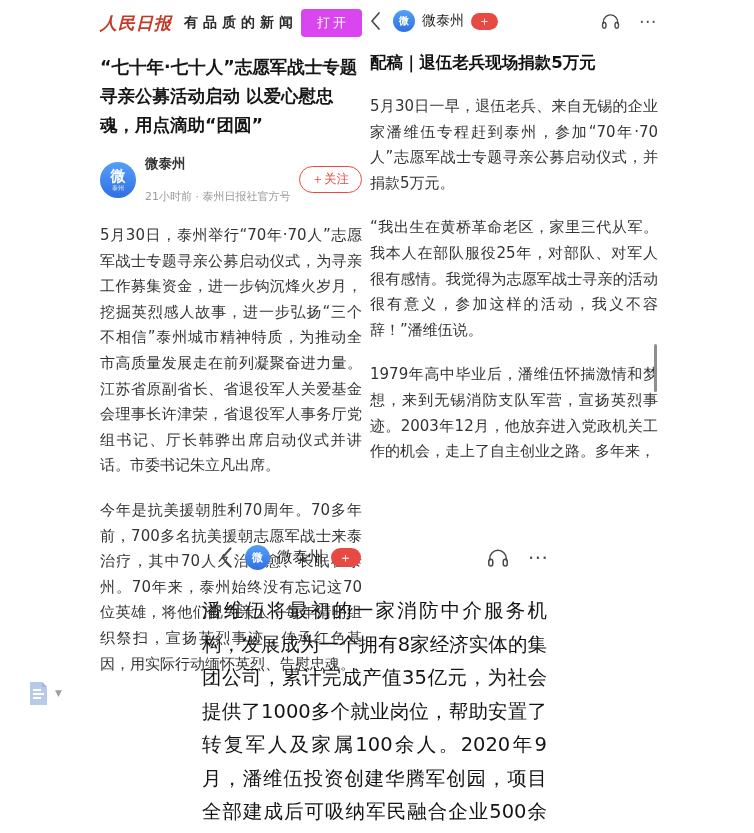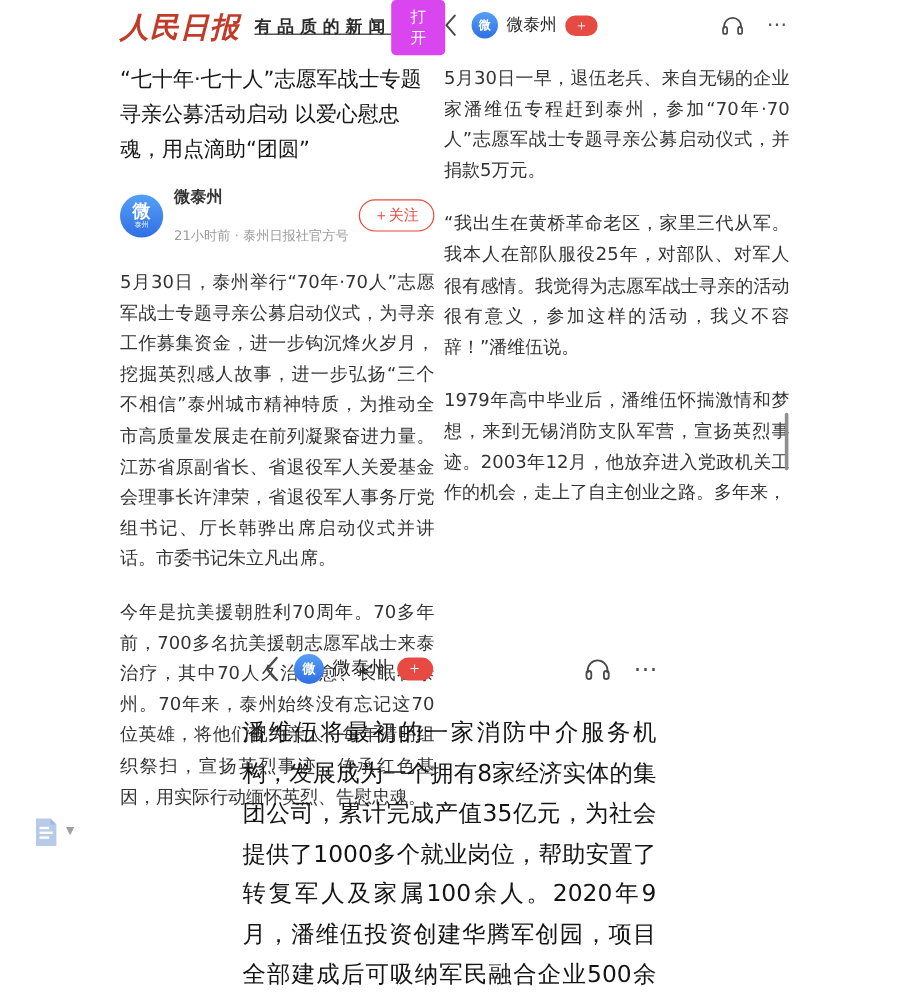--- a/index.html
+++ b/index.html
@@ -3,25 +3,25 @@
 <meta charset="utf-8">
 <style>
   html,body{margin:0;padding:0;background:#ffffff;}
   .page{position:relative;width:754px;height:833px;background:#fff;overflow:hidden;
         font-family:"DejaVu Sans","Liberation Sans",sans-serif;color:#222;}
 
   
   .left-panel{position:absolute;left:100px;top:8px;width:262px;}
   .app-banner{display:flex;align-items:center;height:30px;}
   .pd-logo{font-family:"DejaVu Serif","Liberation Serif",serif;font-weight:700;font-style:italic;
-           font-size:24px;color:#c23a28;letter-spacing:1px;white-space:nowrap;}
-  .tagline{margin-left:12px;font-weight:700;font-size:14px;letter-spacing:5px;color:#2b2b2b;white-space:nowrap;text-decoration:underline;}
+           font-size:17px;color:#c23a28;letter-spacing:1px;white-space:nowrap;}
+  .tagline{margin-left:12px;font-weight:700;font-size:14px;letter-spacing:5px;color:#2b2b2b;white-space:nowrap;}
   .open-btn{margin-left:auto;background:#d946ef;color:#fff;border:none;border-radius:4px;
             font-size:13px;letter-spacing:3px;padding:5px 13px 5px 16px;cursor:pointer;}
-  .art-title{margin:15px 0 0 0;font-size:17.5px;font-weight:400;line-height:29px;color:#161616;}
+  .art-title{margin:15px 0 0 0;font-size:17.5px;font-weight:700;line-height:29px;color:#161616;}
   .author-row{display:flex;align-items:center;margin-top:15px;}
   .avatar{width:36px;height:36px;border-radius:50%;background:linear-gradient(180deg,#55a0f5,#2f6fe4);
           display:flex;flex-direction:column;align-items:center;justify-content:center;color:#fff;flex:0 0 auto;}
   .avatar .big{font-size:15px;font-weight:700;line-height:15px;}
   .avatar .small{font-size:6px;line-height:7px;opacity:.9;}
   .author-meta{margin-left:9px;min-width:0;}
   .author-name{font-size:13.5px;font-weight:700;color:#333;}
   .author-sub{font-size:11px;color:#9a9a9a;margin-top:16px;white-space:nowrap;}
   .follow-pill{margin-left:auto;background:#fff;border:1px solid #e8493e;color:#e8493e;
                border-radius:14px;font-size:12.5px;padding:4px 12px;cursor:pointer;white-space:nowrap;}
@@ -99,20 +99,21 @@
       <span class="hp-icon">
         <svg width="19" height="18" viewBox="0 0 20 19" fill="none" stroke="#4a4a4a" stroke-width="1.5">
           <path d="M2.5 12.5 v-2 a7.5 7.5 0 0 1 15 0 v2"></path>
           <rect x="1.6" y="11" width="3.6" height="6.2" rx="1.8"></rect>
           <rect x="14.8" y="11" width="3.6" height="6.2" rx="1.8"></rect>
         </svg>
       </span>
       <span class="dots">⋯</span>
     </div>
 
+    <h2 class="sub-title">配稿｜退伍老兵现场捐款5万元</h2>
 
     <p class="body-p">5月30日一早，退伍老兵、来自无锡的企业家潘维伍专程赶到泰州，参加“70年·70人”志愿军战士专题寻亲公募启动仪式，并捐款5万元。</p>
     <p class="body-p">“我出生在黄桥革命老区，家里三代从军。我本人在部队服役25年，对部队、对军人很有感情。我觉得为志愿军战士寻亲的活动很有意义，参加这样的活动，我义不容辞！”潘维伍说。</p>
     <p class="body-p">1979年高中毕业后，潘维伍怀揣激情和梦想，来到无锡消防支队军营，宣扬英烈事迹。2003年12月，他放弃进入党政机关工作的机会，走上了自主创业之路。多年来，</p>
 
     <div class="scroll-thumb"></div>
   </section>
 
   <section class="bottom-panel">
     <div class="nav-row">

